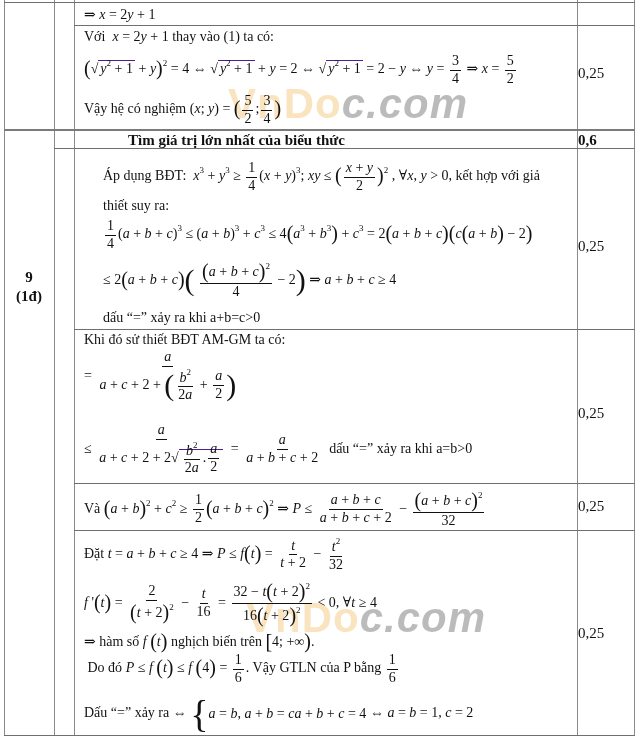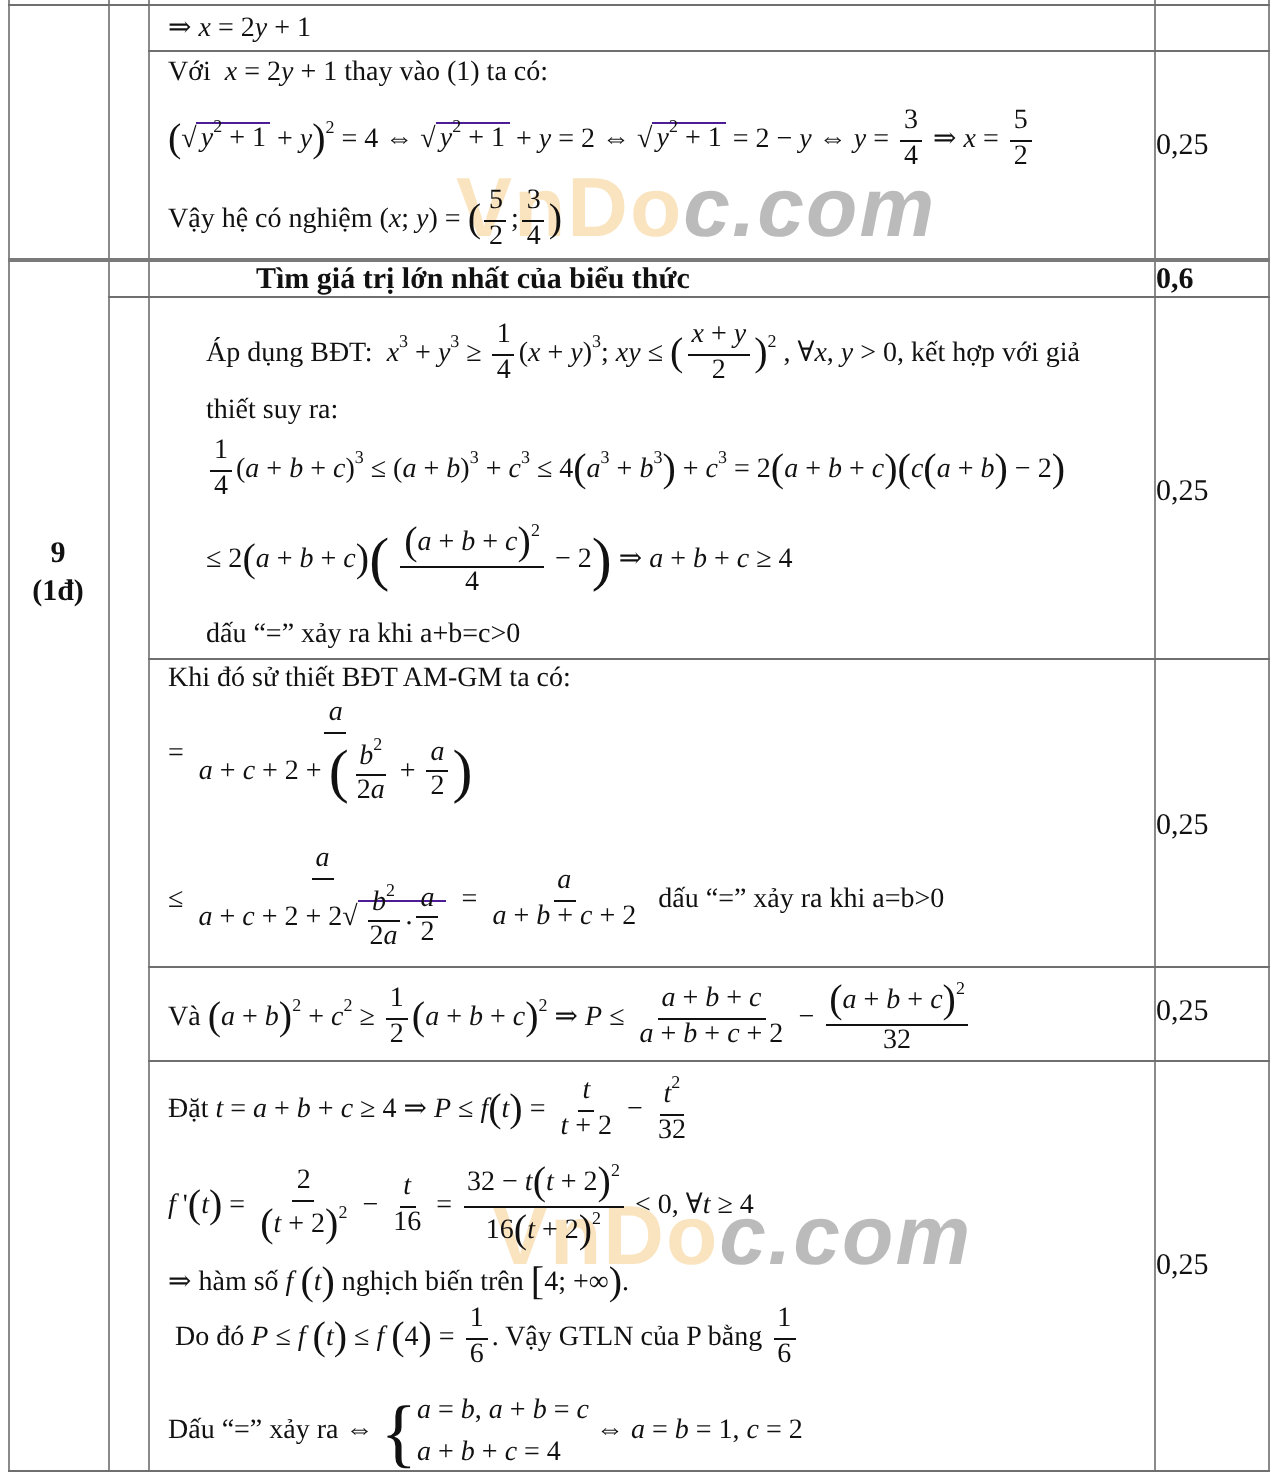--- a/index.html
+++ b/index.html
@@ -25,21 +25,21 @@
   .big { font-size: 20px; vertical-align: -2px; }
   .huge { font-size: 30px; vertical-align: -6px; font-weight: 100; }
   .watermark {
     position: absolute; font-family: "Liberation Sans", "DejaVu Sans", sans-serif;
     font-weight: bold; font-size: 42px; letter-spacing: 1px; opacity: 0.35; pointer-events: none;
   }
   .wm-a { color: #f2b24a; }
   .wm-b { color: #404040; font-style: italic; }
   .qnum { position: absolute; left: 4px; width: 50px; text-align: center; font-weight: bold; font-size: 15px; line-height: 1.25; }
   .brace { font-size: 38px; vertical-align: -10px; font-weight: 100; }
-  .sys { display: inline-flex; flex-direction: column; vertical-align: middle; line-height: 1.5; }
+  .sys { display: inline-flex; flex-direction: row; vertical-align: middle; line-height: 1.5; }
 </style>
 </head>
 <body>
 
 <div class="grid">
 
   <div class="vline" style="left:4px; top:0; height:736px;"></div>
   <div class="vline" style="left:54px; top:0; height:736px;"></div>
   <div class="vline" style="left:74px; top:0; height:736px;"></div>
   <div class="vline" style="left:577px; top:0; height:736px;"></div>

